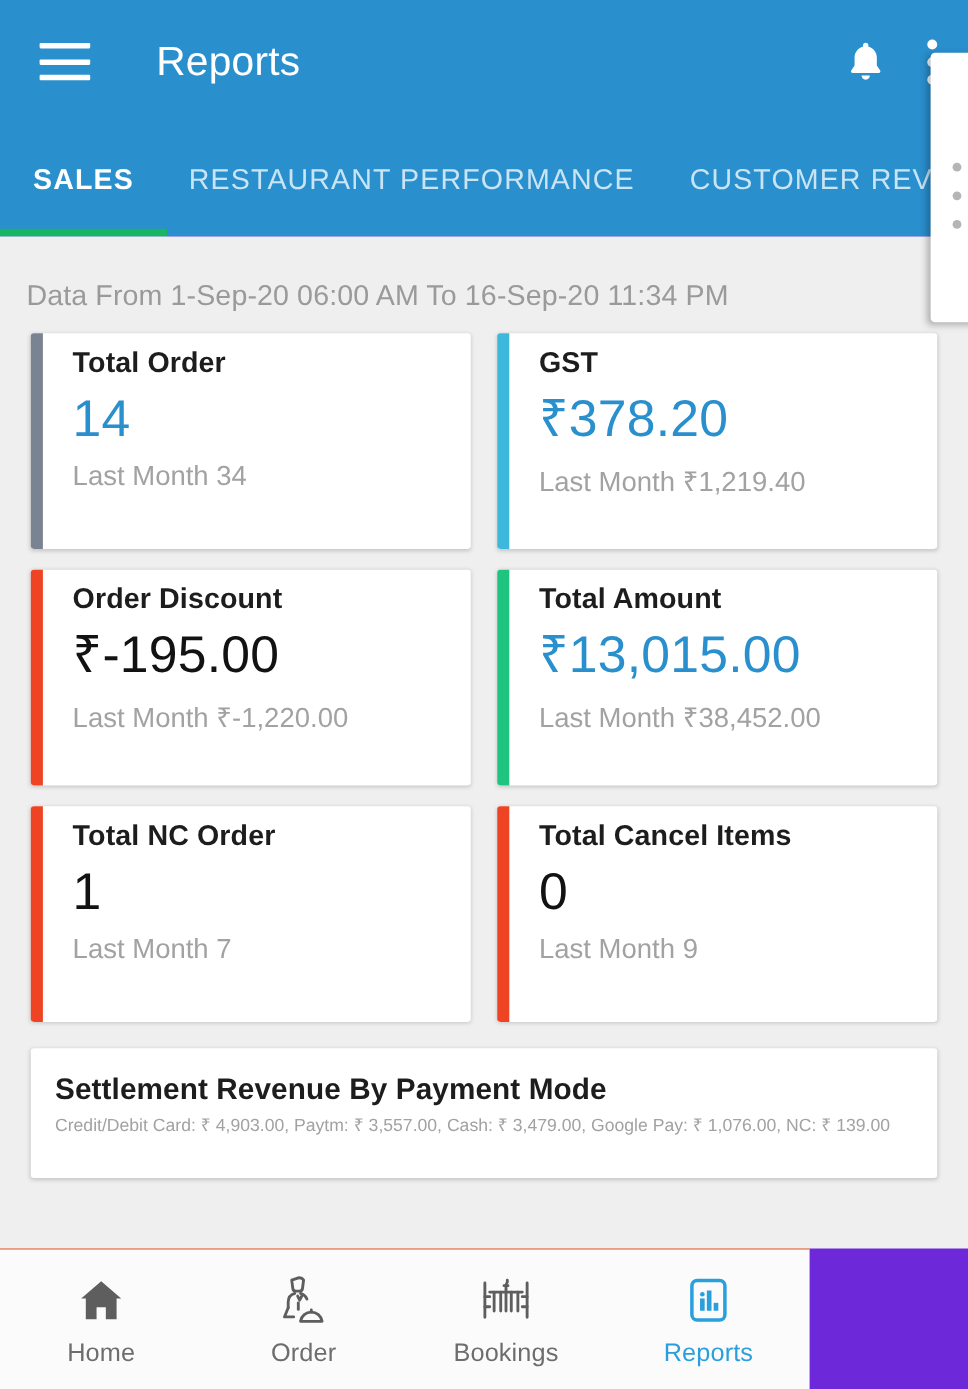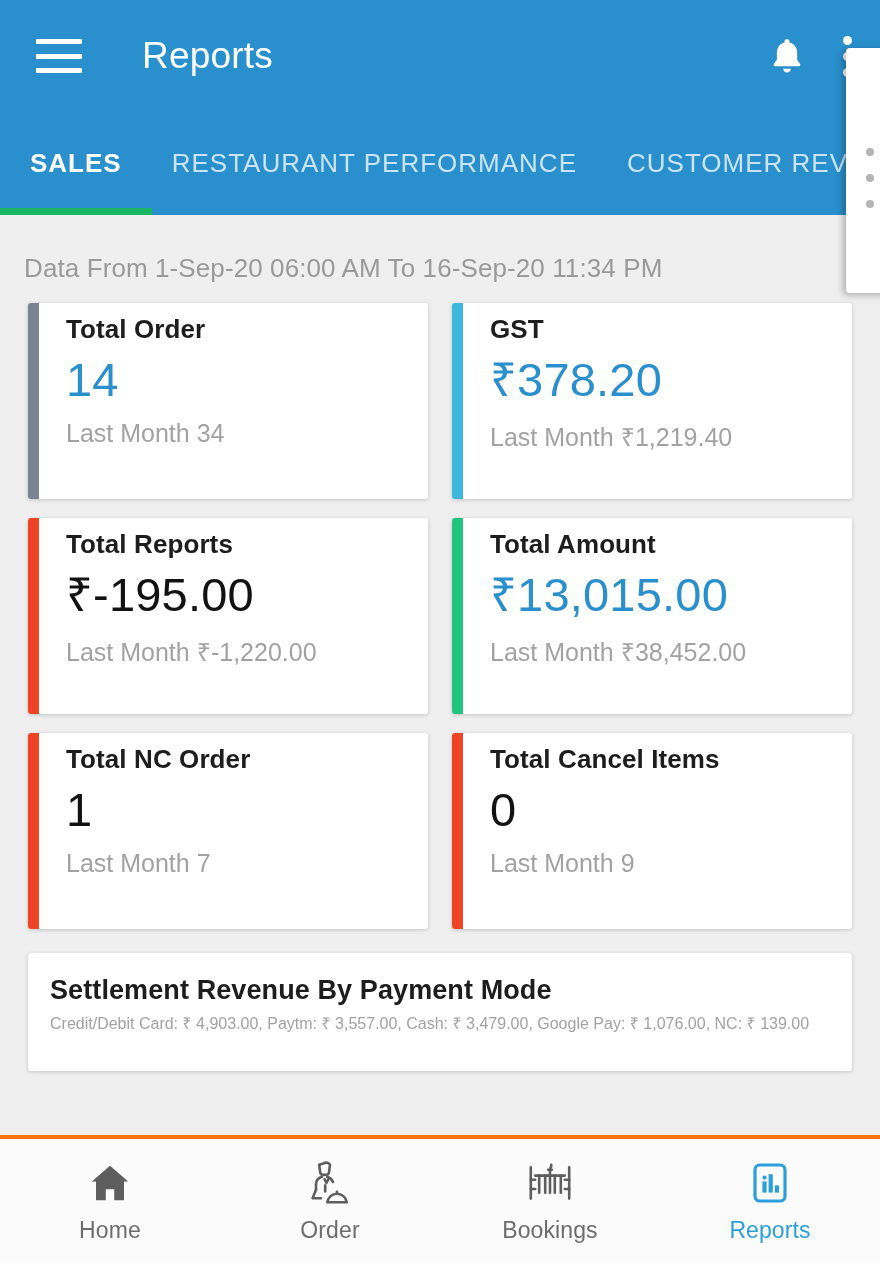--- a/index.html
+++ b/index.html
@@ -174,23 +174,23 @@
   .settle-body {
     font-size:16px;
     color:#a2a2a2;
     margin-top:7px;
     line-height:1.36;
   }
 
   
   .bottomnav {
     position:absolute; left:0; bottom:0;
-    width:880px; height:128px;
+    width:736px; height:128px;
     background:#fbfbfb;
-    border-top:4px solid #f97316;
+    border-top:1px solid #f97316;
     display:flex;
     align-items:center;
     z-index:9;
   }
   .navitem {
     flex:1 1 0;
     display:flex; flex-direction:column; align-items:center; justify-content:center;
     gap:9px;
     cursor:pointer;
   }
@@ -262,21 +262,21 @@
         <div class="accent" style="background:#3cb8dd"></div>
         <div class="card-title">GST</div>
         <div class="card-value blue">₹378.20</div>
         <div class="card-sub">Last Month ₹1,219.40</div>
       </div>
     </div>
 
     <div class="card-row">
       <div class="card">
         <div class="accent" style="background:#ef4423"></div>
-        <div class="card-title">Total Reports</div>
+        <div class="card-title">Order Discount</div>
         <div class="card-value dark">₹-195.00</div>
         <div class="card-sub">Last Month ₹-1,220.00</div>
       </div>
       <div class="card">
         <div class="accent" style="background:#1fc57f"></div>
         <div class="card-title">Total Amount</div>
         <div class="card-value blue">₹13,015.00</div>
         <div class="card-sub">Last Month ₹38,452.00</div>
       </div>
     </div>

